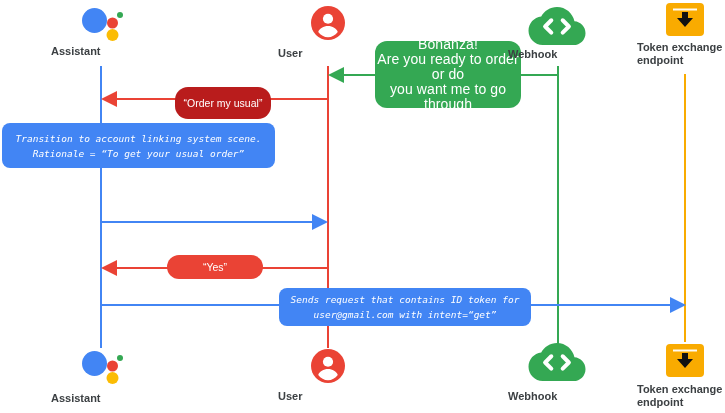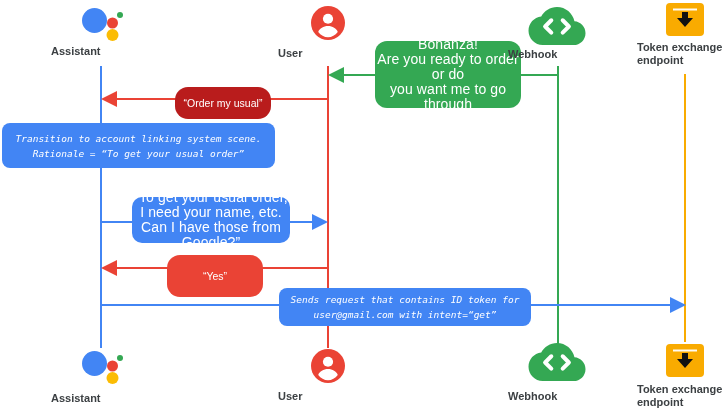--- a/index.html
+++ b/index.html
@@ -37,24 +37,21 @@
   <div class="hline" style="left:104px;top:267px;width:224px;background:#EA4335;"></div>
   <div class="hline" style="left:101px;top:304px;width:571px;background:#4285F4;"></div>
 
   <div class="bubble sansb" style="left:375px;top:41px;width:146px;height:67px;background:#34A853;border-radius:12px;padding:2px;">“Welcome to Boba Bonanza!
 Are you ready to order or do
 you want me to go through
 the drinks with you?”</div>
   <div class="bubble pill" style="left:175px;top:87px;width:96px;height:32px;background:#b91c1c;">“Order my usual”</div>
   <div class="bubble monob rbox" style="left:2px;top:123px;width:273px;height:45px;background:#4285F4;border-radius:8px;">Transition to account linking system scene.
 Rationale = “To get your usual order”</div>
-  <div class="bubble sansb rbox" style="left:132px;top:197px;width:158px;height:46px;background:#4285F4;">“To get your usual order,
-I need your name, etc.
-Can I have those from Google?”</div>
-  <div class="bubble pill" style="left:167px;top:255px;width:96px;height:42px;background:#EA4335;">“Yes”</div>
+  <div class="bubble pill" style="left:167px;top:255px;width:96px;height:24px;background:#EA4335;">“Yes”</div>
   <div class="bubble monob rbox" style="left:279px;top:288px;width:252px;height:38px;background:#4285F4;border-radius:8px;">Sends request that contains ID token for
 user@gmail.com with intent=“get”</div>
 
   <div class="head head-left" style="left:328px;top:67px;border-right-color:#34A853;"></div>
   <div class="head head-left" style="left:101px;top:91px;border-right-color:#EA4335;"></div>
   <div class="head head-right" style="left:312px;top:214px;border-left-color:#4285F4;"></div>
   <div class="head head-left" style="left:101px;top:260px;border-right-color:#EA4335;"></div>
   <div class="head head-right" style="left:670px;top:297px;border-left-color:#4285F4;"></div>
 
   <svg class="icon" style="left:77px;top:3px;" width="50" height="42" viewBox="0 0 50 42">

